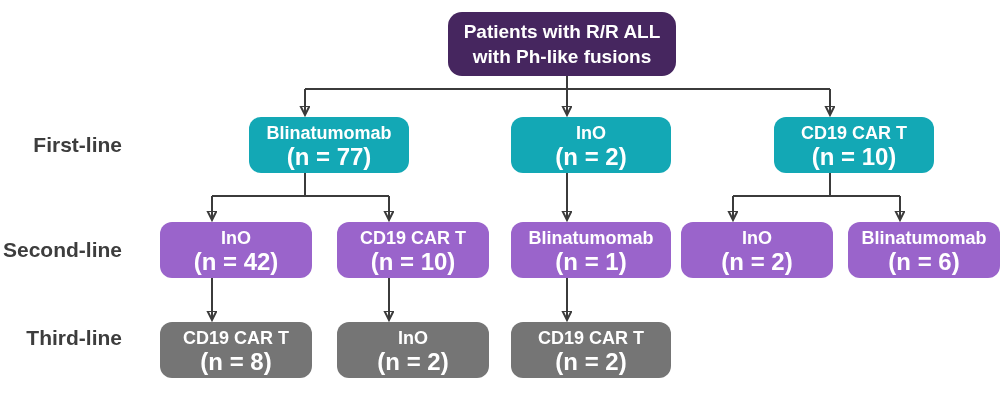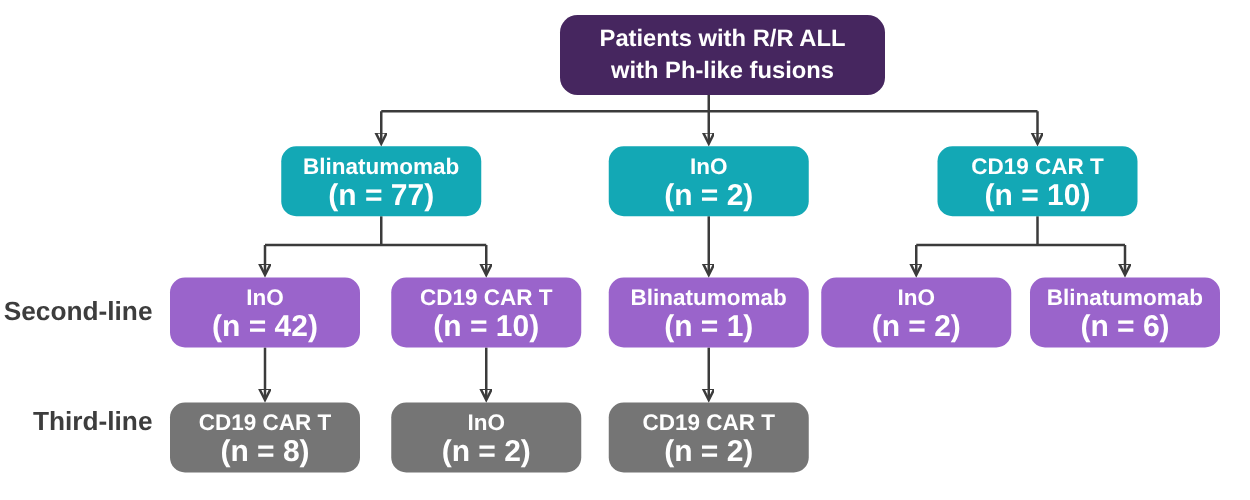--- a/index.html
+++ b/index.html
@@ -5,25 +5,25 @@
   html,body{margin:0;padding:0;background:#ffffff;}
   .canvas{
     position:relative;width:1000px;height:400px;background:#ffffff;overflow:hidden;
     font-family:"Liberation Sans","DejaVu Sans",sans-serif;
   }
   .connectors{position:absolute;left:0;top:0;width:1000px;height:400px;pointer-events:none;}
   .connectors path, .connectors line{stroke:#3b3b3b;stroke-width:2;fill:none;}
   .node{
     position:absolute;height:56px;border-radius:12px;color:#ffffff;
     display:flex;flex-direction:column;align-items:center;justify-content:center;
-    text-align:center;font-weight:700;line-height:23px;font-size:18px;
+    text-align:center;font-weight:700;line-height:23px;font-size:18px;margin-left:24px;
   }
   .node .nsub{font-size:24px;}
   .root{
-    position:absolute;left:448px;top:12px;width:260px;height:64px;border-radius:14px;
+    position:absolute;left:448px;top:12px;width:228px;height:64px;border-radius:14px;
     background:#46265f;color:#ffffff;display:flex;flex-direction:column;
     align-items:center;justify-content:center;text-align:left;
     font-weight:700;font-size:19px;line-height:25px;
   }
   .teal{background:#13a8b5;}
   .purple{background:#9a64cb;}
   .gray{background:#757575;}
   .rowlabel{
     position:absolute;left:0;width:122px;height:56px;line-height:56px;
     text-align:right;font-weight:700;font-size:21px;color:#3d3d3d;
@@ -72,20 +72,21 @@
       <path d="M389 278 L389 319" marker-end="url(#arrow)"></path>
       <path d="M567 278 L567 319" marker-end="url(#arrow)"></path>
     </g>
   </svg>
 
   <div class="root">
     <div>Patients with R/R ALL</div>
     <div>with Ph-like fusions</div>
   </div>
 
+  <div class="rowlabel" style="top:117px;">First-line</div>
   <div class="rowlabel" style="top:222px;">Second-line</div>
   <div class="rowlabel" style="top:310px;">Third-line</div>
 
   <div class="node teal" style="left:225px;top:117px;width:160px;">
     <div>Blinatumomab</div>
     <div class="nsub">(n = 77)</div>
   </div>
   <div class="node teal" style="left:487px;top:117px;width:160px;">
     <div>InO</div>
     <div class="nsub">(n = 2)</div>

